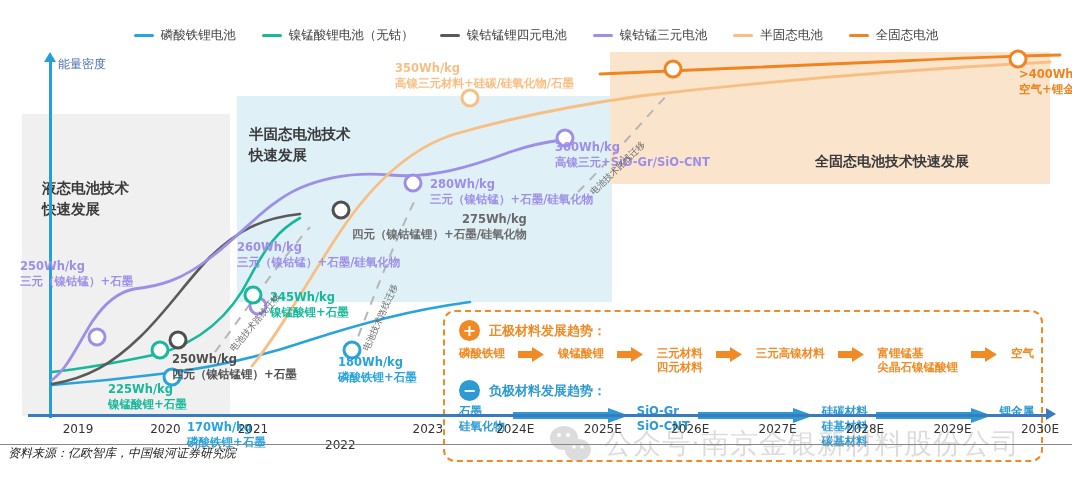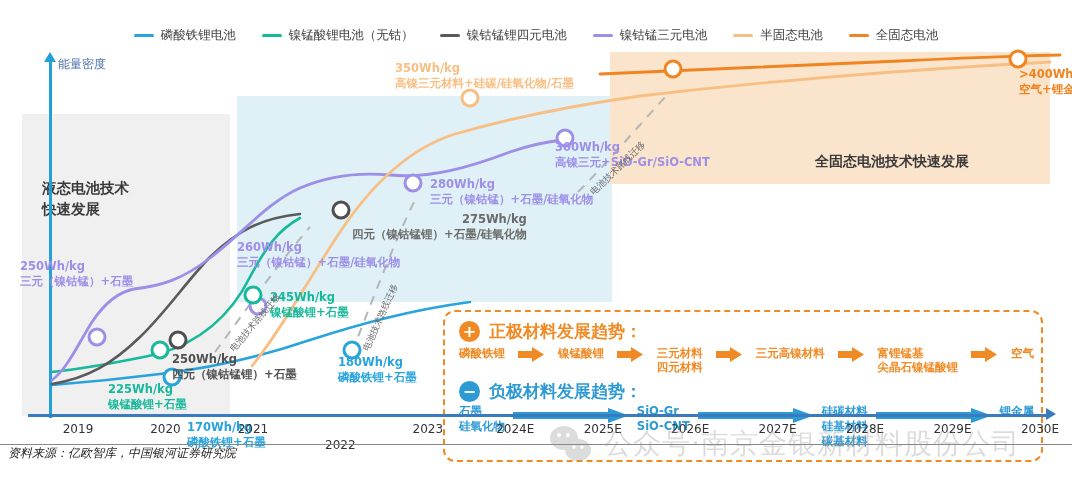--- a/index.html
+++ b/index.html
@@ -93,21 +93,21 @@
   .mat-head { position:absolute; display:flex; align-items:center; gap:9px; }
   .mat-head-c { left:14px; top:8px; }
   .mat-head-a { left:14px; top:68px; }
   .badge {
     width:21px; height:21px; border-radius:50%; color:#fff;
     font-size:16px; font-weight:bold; display:flex; align-items:center;
     justify-content:center; line-height:1;
   }
   .badge-plus  { background:#f08a24; }
   .badge-minus { background:#2d9ad4; }
-  .mat-head-title { font-size:17px; font-weight:bold; }
+  .mat-head-title { font-size:13px; font-weight:bold; }
   .c-orange { color:#f08a24; }
   .c-blue   { color:#2d9ad4; }
 
   .cat-row { position:absolute; left:14px; top:34px; width:575px; height:36px;
              display:flex; align-items:flex-start;justify-content:space-between; }
   .cat-txt { font-size:11.5px; color:#f08a24; font-weight:600; line-height:1.25;
              white-space:pre-line; }
   .arrow-o { margin:0 7px; position:relative; top:1px; flex:none; }
 
   .an-row { position:absolute; left:14px; top:92px; width:575px; height:54px;
@@ -168,20 +168,22 @@
       </div>
     </div>
 
   <div class="plot">
 
     <div class="band band-liquid"></div>
     <div class="band band-semi"></div>
     <div class="band band-solid"></div>
 
     <div class="band-title bt-liquid">液态电池技术
+快速发展</div>
+    <div class="band-title bt-semi">半固态电池技术
 快速发展</div>
     <div class="band-title bt-solid">全固态电池技术快速发展</div>
 
     <div class="y-arrow"></div>
     <div class="y-axis"></div>
     <div class="y-label">能量密度</div>
 
     <svg class="curves" viewBox="0 0 1072 380">
 
       <path fill="none" stroke="#29a3dc" stroke-width="2.6" stroke-linecap="round" d="M52,333 C90,330 120,327 160,322 C210,316 260,305 310,288 C360,272 410,258 470,250"></path>

